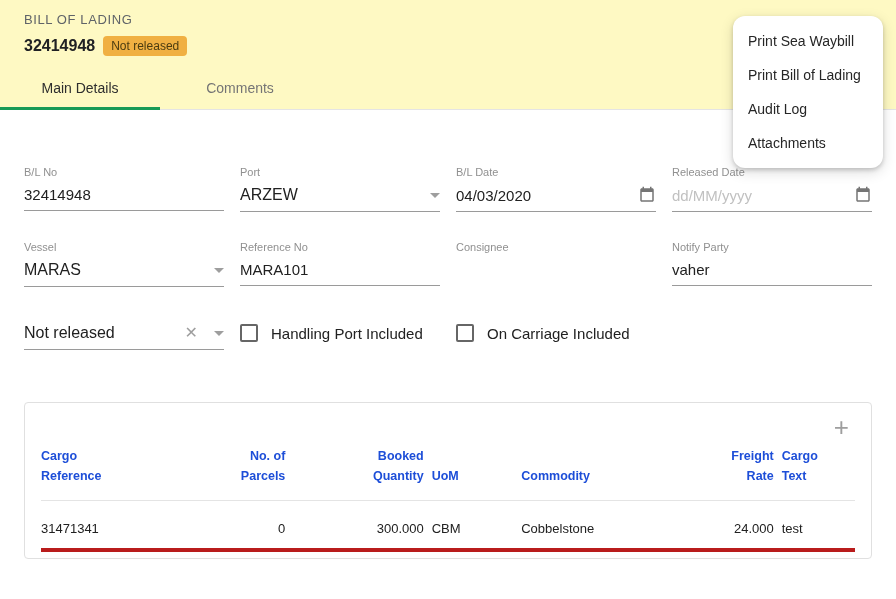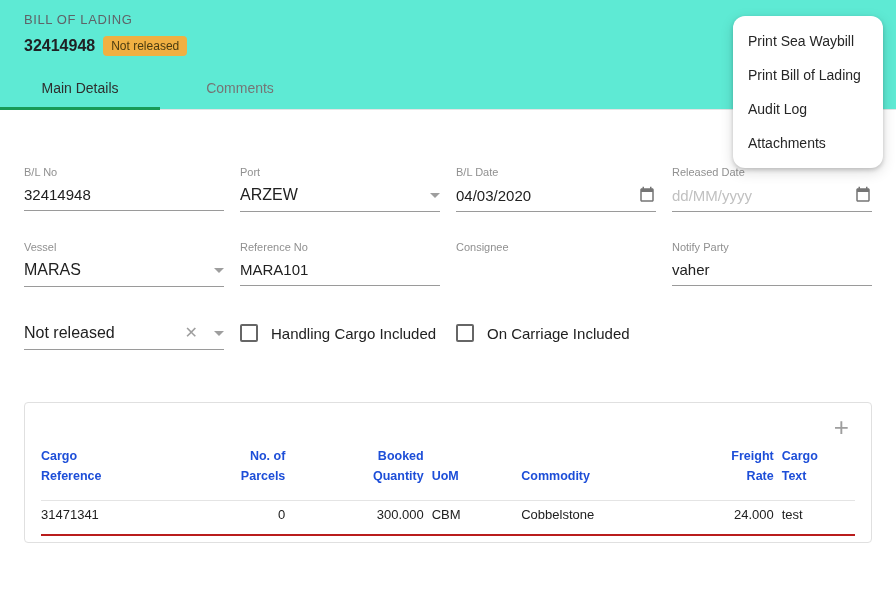--- a/index.html
+++ b/index.html
@@ -1,21 +1,21 @@
 <!DOCTYPE html>
 <html style="--accent: #189a57; --badge-bg: #f0b042; --badge-text: #4a3b10;"><head>
 <meta charset="utf-8">
 <style>
   * { margin:0; padding:0; box-sizing:border-box; }
   html,body { width:896px; height:599px; }
   body { font-family:"Liberation Sans","DejaVu Sans",sans-serif; background:#fff; color:#212121; }
   .page { position:relative; width:896px; height:599px; background:#fff; overflow:hidden; }
 
   
-  .topbar { background:#5eead4; }
+  .topbar { background:#fef9c3; }
   .topbar-inner { padding:12px 24px 0; }
   .page-title { font-size:13px; color:#5f6368; letter-spacing:.6px; }
   .doc-row { display:flex; align-items:center; margin-top:9px; }
   .doc-number { font-size:16px; font-weight:bold; color:#202124; }
   .badge { margin-left:8px; background:var(--badge-bg,#f0b042); color:var(--badge-text,#4a3b10); font-size:12px; padding:3px 8px; border-radius:4px; }
 
   .tabs { display:flex; margin-top:10px; border-bottom:1px solid #e4e4e4; }
   .tab { position:relative; width:160px; height:43px; display:flex; align-items:center; justify-content:center; font-size:14px; color:#757575; cursor:pointer; }
   .tab.active { color:#2e2e2e; }
   .tab-indicator { position:absolute; left:0; right:0; bottom:-1px; height:3px; background:var(--accent,#189a57); }
@@ -45,21 +45,21 @@
   .checkbox { width:18px; height:18px; border:2px solid #666; border-radius:2px; background:#fff; flex:0 0 auto; }
   .check-label { margin-left:13px; font-size:15px; color:#212121; white-space:nowrap; }
 
   
   .card { margin:52px 24px 0; border:1px solid #e0e0e0; border-radius:4px; padding:0 16px 6px; background:#fff; }
   .card-toolbar { display:flex; justify-content:flex-end; padding:13px 6px 0; }
   .plus { font-size:26px; color:#9e9e9e; line-height:22px; cursor:pointer; background:none; border:0; padding:0; }
 
   table { width:100%; border-collapse:collapse; }
   th { vertical-align:bottom; font-size:12.5px; font-weight:bold; color:#1d4ed8; padding:8px 8px 14px 0; line-height:1.6; border-bottom:1px solid #e4e4e4; }
-  td { font-size:13px; color:#212121; padding:6px 8px 12px 0; border-bottom:2px solid #b91c1c; }
+  td { font-size:13px; color:#212121; padding:20px 8px 12px 0; border-bottom:4px solid #b91c1c; }
   .al { text-align:left; } .ar { text-align:right; }
   .th-line { display:block; }
   .th-line:empty { display:none; }
 </style>
 </head>
 <body>
 
 <div class="page">
 
   <header class="topbar">
@@ -156,21 +156,21 @@
     <div class="form-grid row-3">
       <div class="field">
         <div class="control">
           <span class="value-text">Not released</span>
           <span class="clear-x">✕</span>
           <span class="dd-arrow"></span>
         </div>
       </div>
       <div class="check-item">
         <span class="checkbox"></span>
-        <span class="check-label">Handling Cargo Included</span>
+        <span class="check-label">Handling Port Included</span>
       </div>
       <div class="check-item">
         <span class="checkbox"></span>
         <span class="check-label">On Carriage Included</span>
       </div>
     </div>
 
   </main>
 
   <section class="card">

